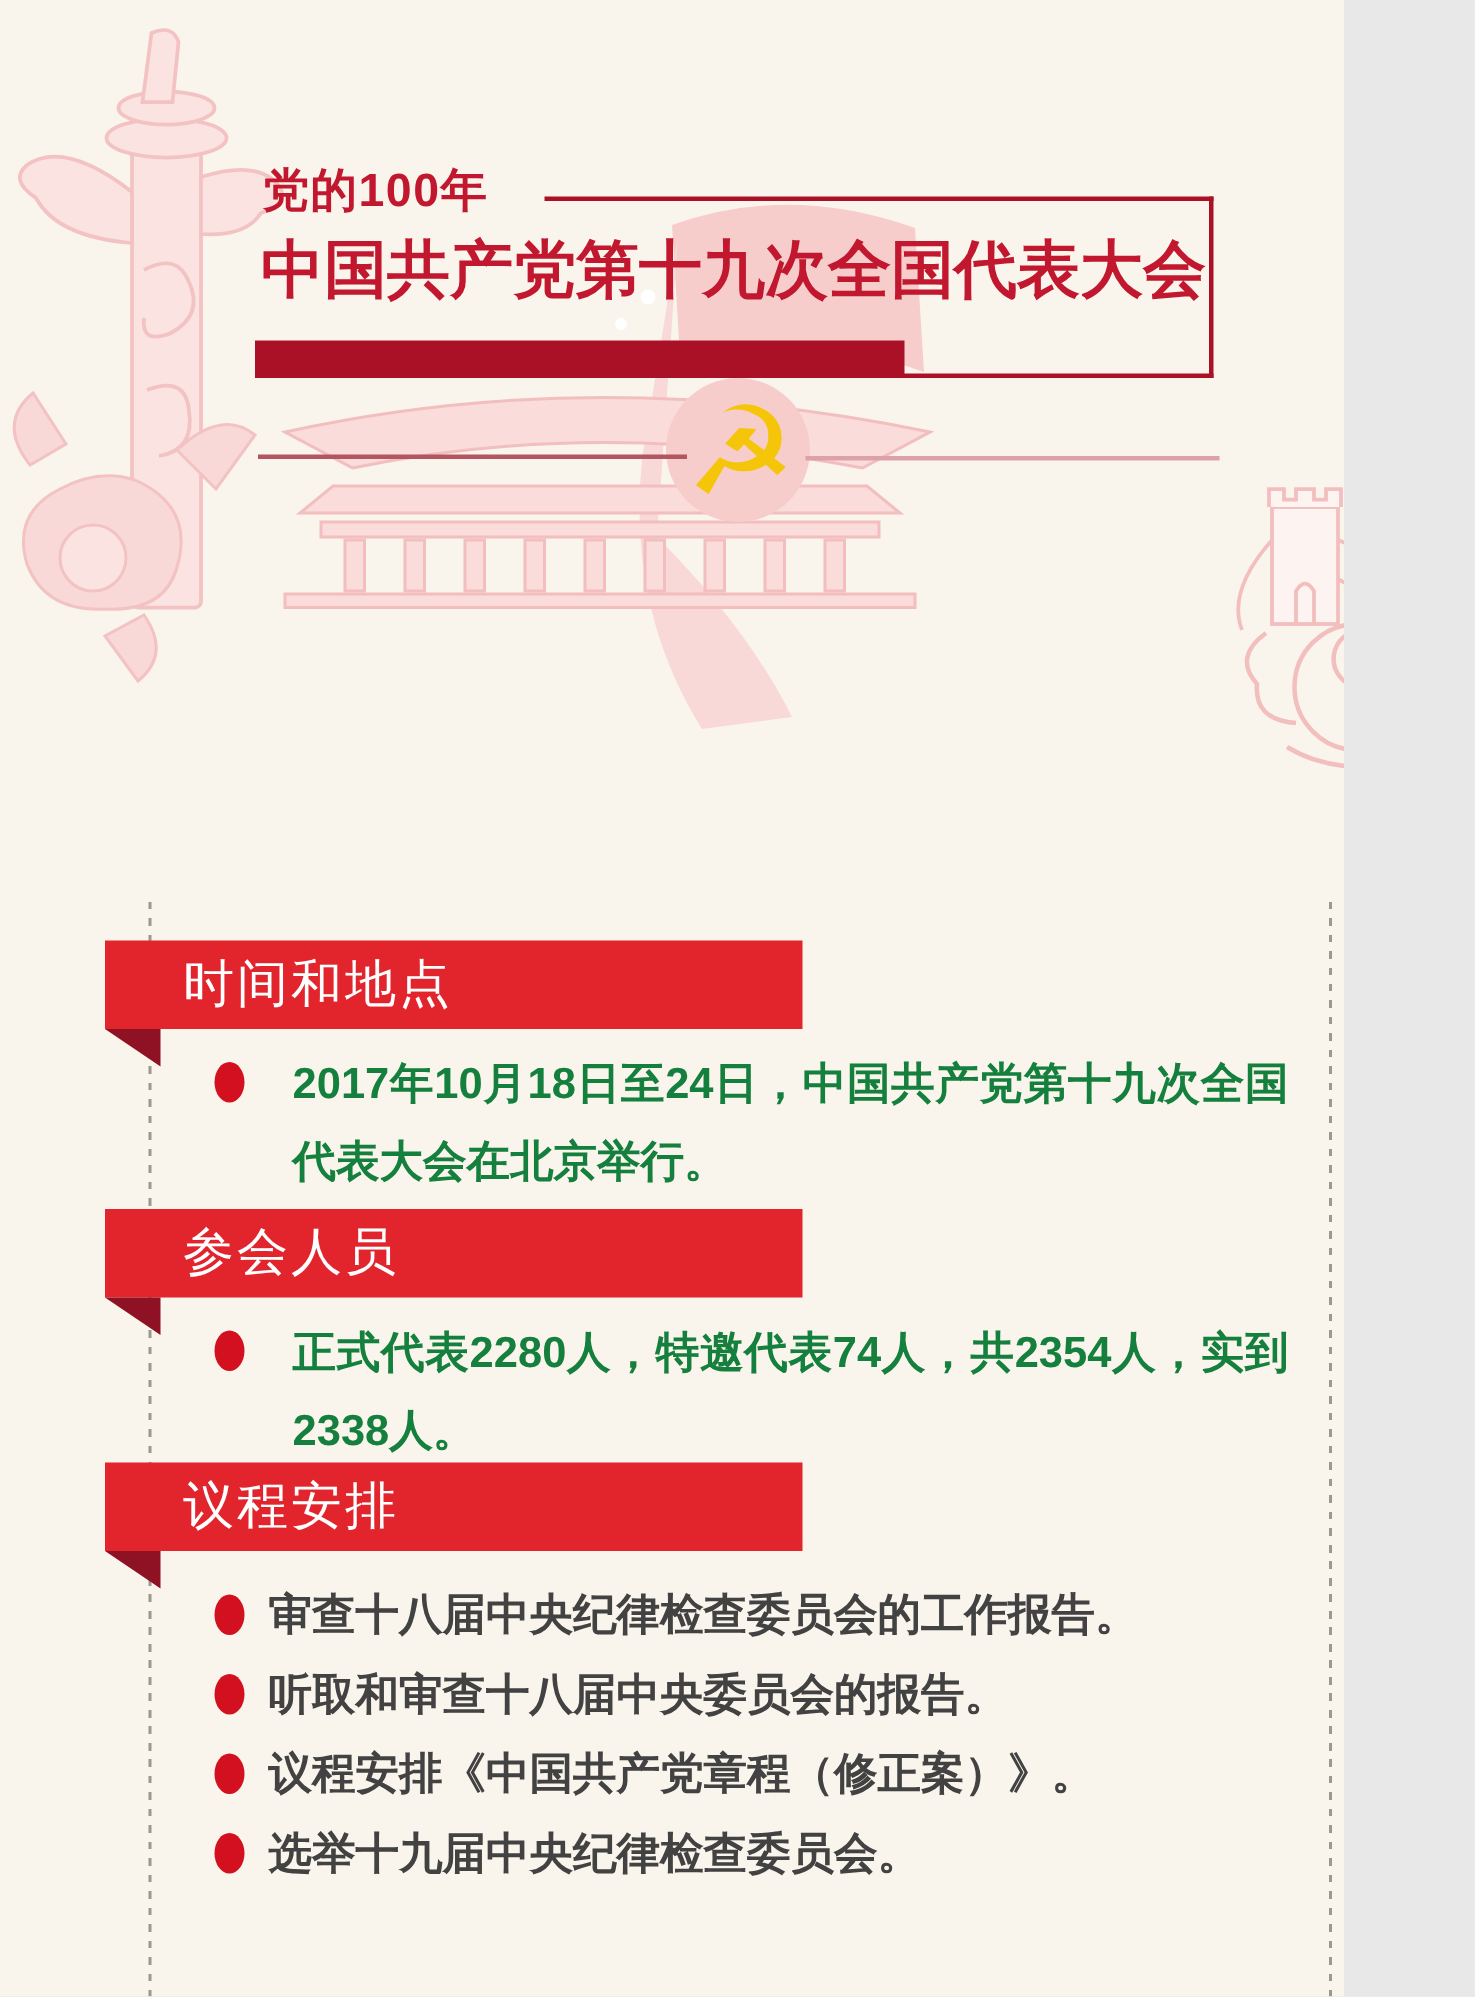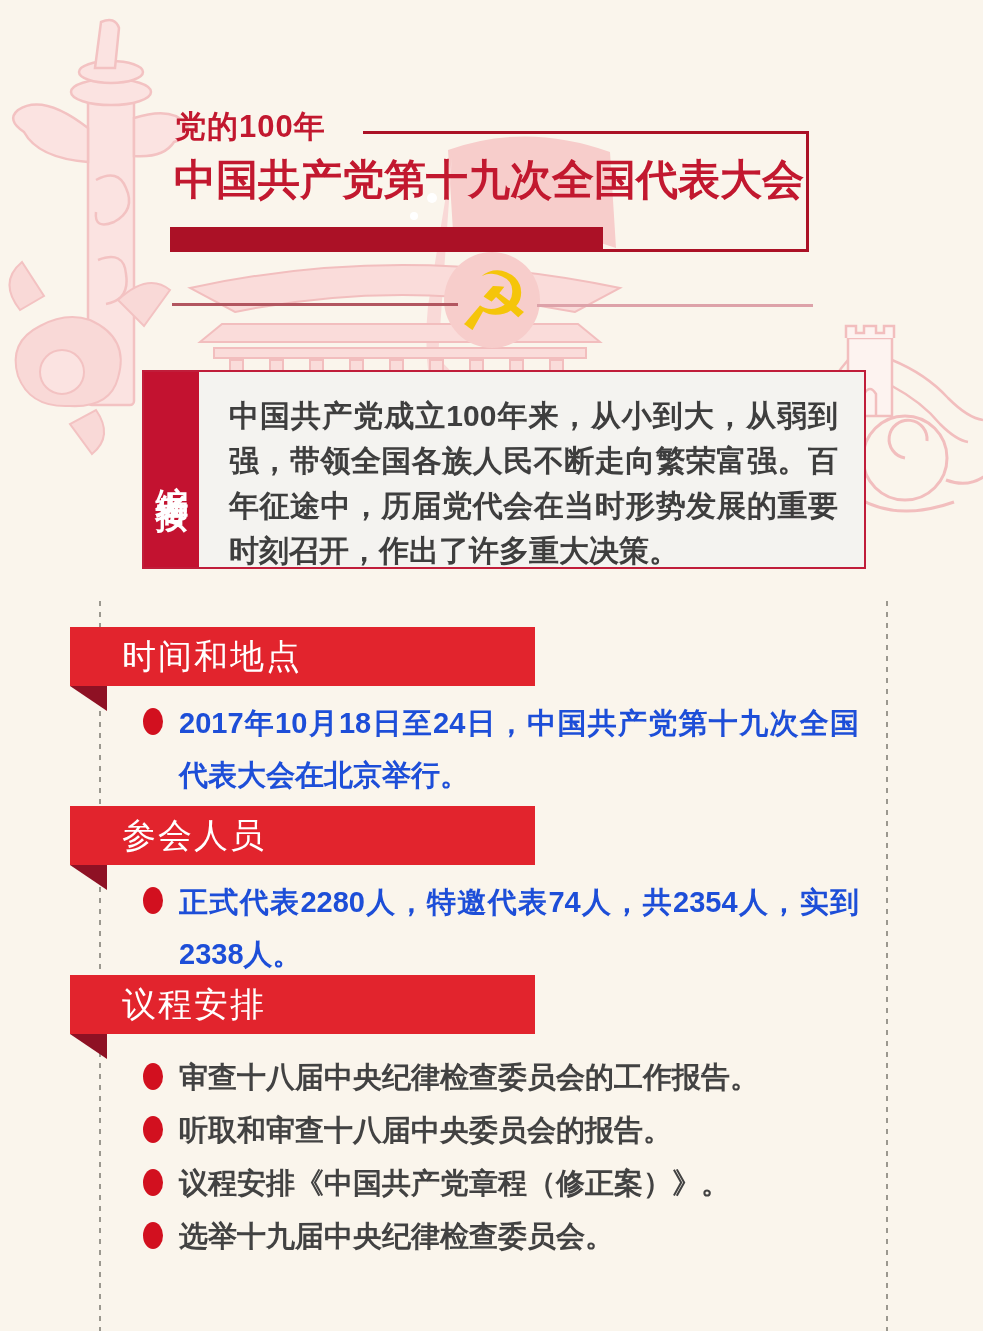--- a/index.html
+++ b/index.html
@@ -1,18 +1,18 @@
 <!DOCTYPE html>
 <html><head>
 <meta charset="utf-8">
 <style>
   * { margin:0; padding:0; box-sizing:border-box; }
   html,body { background:#e8e8e8; }
   #canvas {
-    position:relative; width:983px; height:1331px;
+    position:relative; width:896px; height:1331px;
     background:#faf5ec; overflow:hidden;
     font-family:"Liberation Sans","DejaVu Sans",sans-serif;
   }
   .abs { position:absolute; }
 
   
   #bg-art { position:absolute; left:0; top:0; z-index:0; }
 
   
   .kicker {
@@ -76,21 +76,21 @@
   }
   .ribbon::after {
     content:""; position:absolute; left:0; top:59px; width:0; height:0;
     border-top:25px solid #8e1124; border-left:37px solid transparent;
   }
   .ribbon.r1 { top:627px; }
   .ribbon.r2 { top:806px; }
   .ribbon.r3 { top:975px; }
 
   
-  .bullet-row { position:absolute; display:flex; z-index:2; color:#1d4ed8; }
+  .bullet-row { position:absolute; display:flex; z-index:2; color:#15803d;gap:16px; }
   .dot {
     flex:0 0 auto; width:20px; height:27px; border-radius:50%;
     background:#d2101f;
   }
   .b-wrap { left:143px; width:716px; font-size:29px; line-height:52px; font-weight:600; }
   .b-wrap .dot { margin-top:11px; }
   .b-wrap .b-text { margin-left:16px; text-align:justify; }
   .b1 { top:697px; }
   .b2 { top:876px; }
 
@@ -178,24 +178,20 @@
 
   <div class="abs kicker">党的100年</div>
   <div class="abs title-frame"></div>
   <div class="abs main-title">中国共产党第十九次全国代表大会</div>
   <div class="abs title-bar"></div>
 
   <div class="abs emblem-line-left"></div>
   <div class="abs emblem">☭</div>
   <div class="abs emblem-line-right"></div>
 
-  <div class="note abs">
-    <div class="note-tab">编者按</div>
-    <div class="note-body">中国共产党成立100年来，从小到大，从弱到强，带领全国各族人民不断走向繁荣富强。百年征途中，历届党代会在当时形势发展的重要时刻召开，作出了许多重大决策。</div>
-  </div>
 
   <div class="ribbon r1">时间和地点</div>
   <div class="bullet-row b-wrap b1">
     <span class="dot"></span>
     <span class="b-text">2017年10月18日至24日，中国共产党第十九次全国代表大会在北京举行。</span>
   </div>
 
   <div class="ribbon r2">参会人员</div>
   <div class="bullet-row b-wrap b2">
     <span class="dot"></span>

